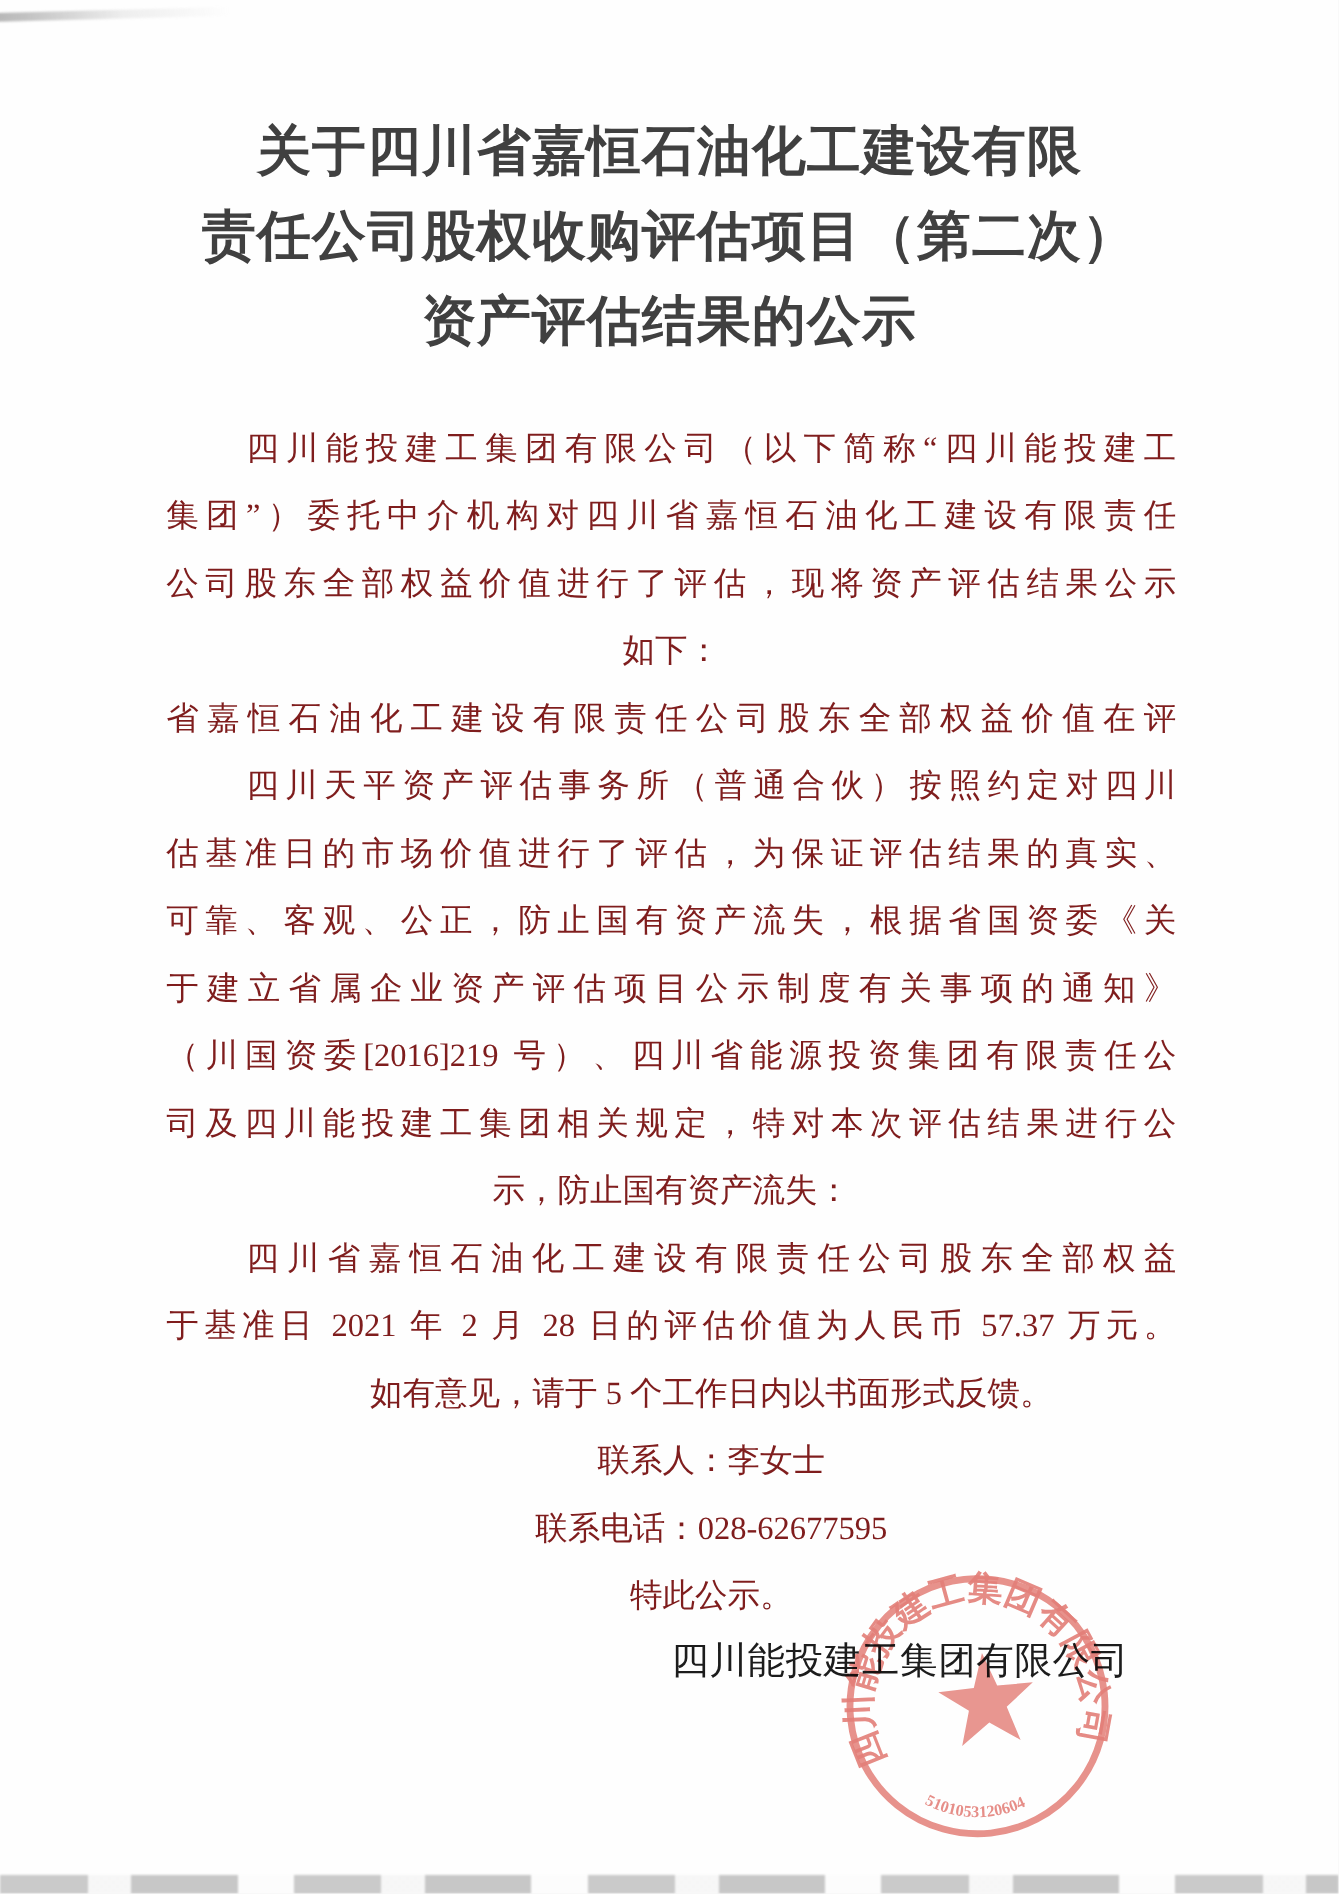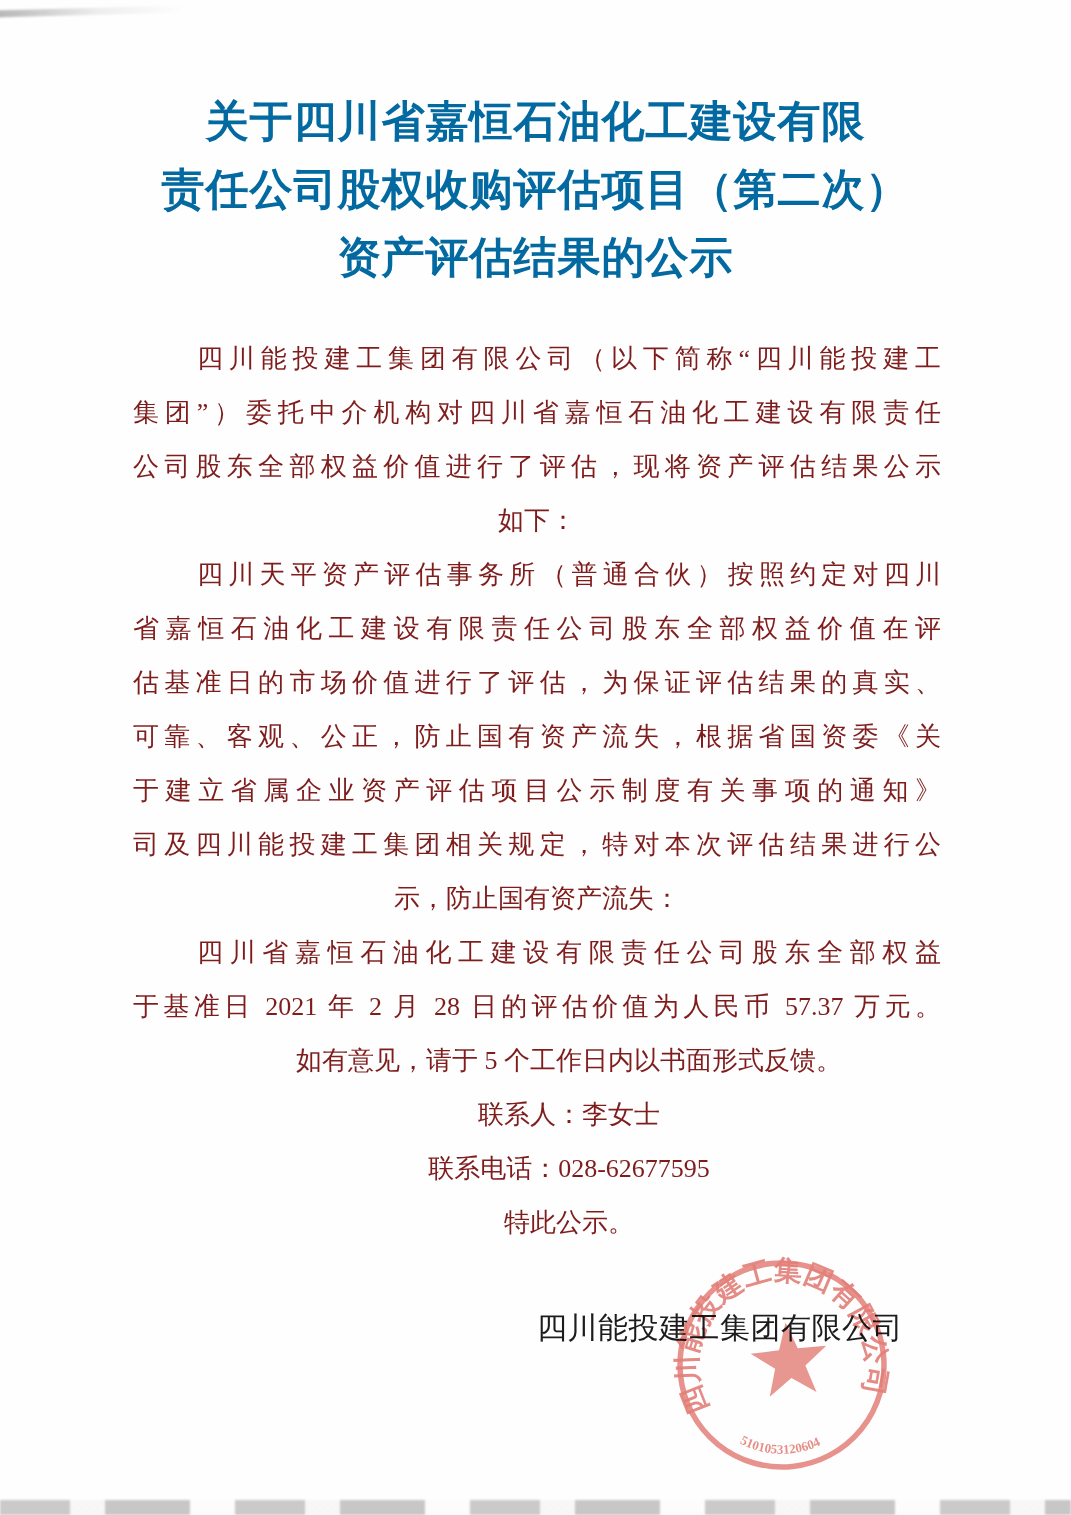--- a/index.html
+++ b/index.html
@@ -39,21 +39,21 @@
   
   .title {
     position: absolute;
     left: 0; top: 88px;
     width: 100%;
     text-align: center;
     font-weight: 700;
     font-size: 43px;
     letter-spacing: 1px;
     line-height: 68px;
-    color: #0369a1;
+    color: #404040;
   }
   
   .doc-body {
     position: absolute;
     left: 133px; top: 332px;
     width: 808px;
     font-size: 26px;
     color: #7f1d1d;
   }
   .doc-body .line {
@@ -107,25 +107,26 @@
     <div>关于四川省嘉恒石油化工建设有限</div>
     <div>责任公司股权收购评估项目（第二次）</div>
     <div>资产评估结果的公示</div>
   </div>
 
   <div class="doc-body">
       <div class="line indent fill">四川能投建工集团有限公司（以下简称“四川能投建工</div>
       <div class="line fill">集团”）委托中介机构对四川省嘉恒石油化工建设有限责任</div>
       <div class="line fill">公司股东全部权益价值进行了评估，现将资产评估结果公示</div>
       <div class="line">如下：</div>
+      <div class="line fill">省嘉恒石油化工建设有限责任公司股东全部权益价值在评</div>
       <div class="line indent fill">四川天平资产评估事务所（普通合伙）按照约定对四川</div>
-      <div class="line fill">省嘉恒石油化工建设有限责任公司股东全部权益价值在评</div>
       <div class="line fill">估基准日的市场价值进行了评估，为保证评估结果的真实、</div>
       <div class="line fill">可靠、客观、公正，防止国有资产流失，根据省国资委《关</div>
       <div class="line fill">于建立省属企业资产评估项目公示制度有关事项的通知》</div>
+      <div class="line fill">（川国资委[2016]219 号）、四川省能源投资集团有限责任公</div>
       <div class="line fill">司及四川能投建工集团相关规定，特对本次评估结果进行公</div>
       <div class="line">示，防止国有资产流失：</div>
       <div class="line indent fill">四川省嘉恒石油化工建设有限责任公司股东全部权益</div>
       <div class="line fill">于基准日 2021 年 2 月 28 日的评估价值为人民币 57.37 万元。</div>
       <div class="line indent">如有意见，请于 5 个工作日内以书面形式反馈。</div>
       <div class="line indent">联系人：李女士</div>
       <div class="line indent">联系电话：028-62677595</div>
       <div class="line indent">特此公示。</div>
     </div>
 

